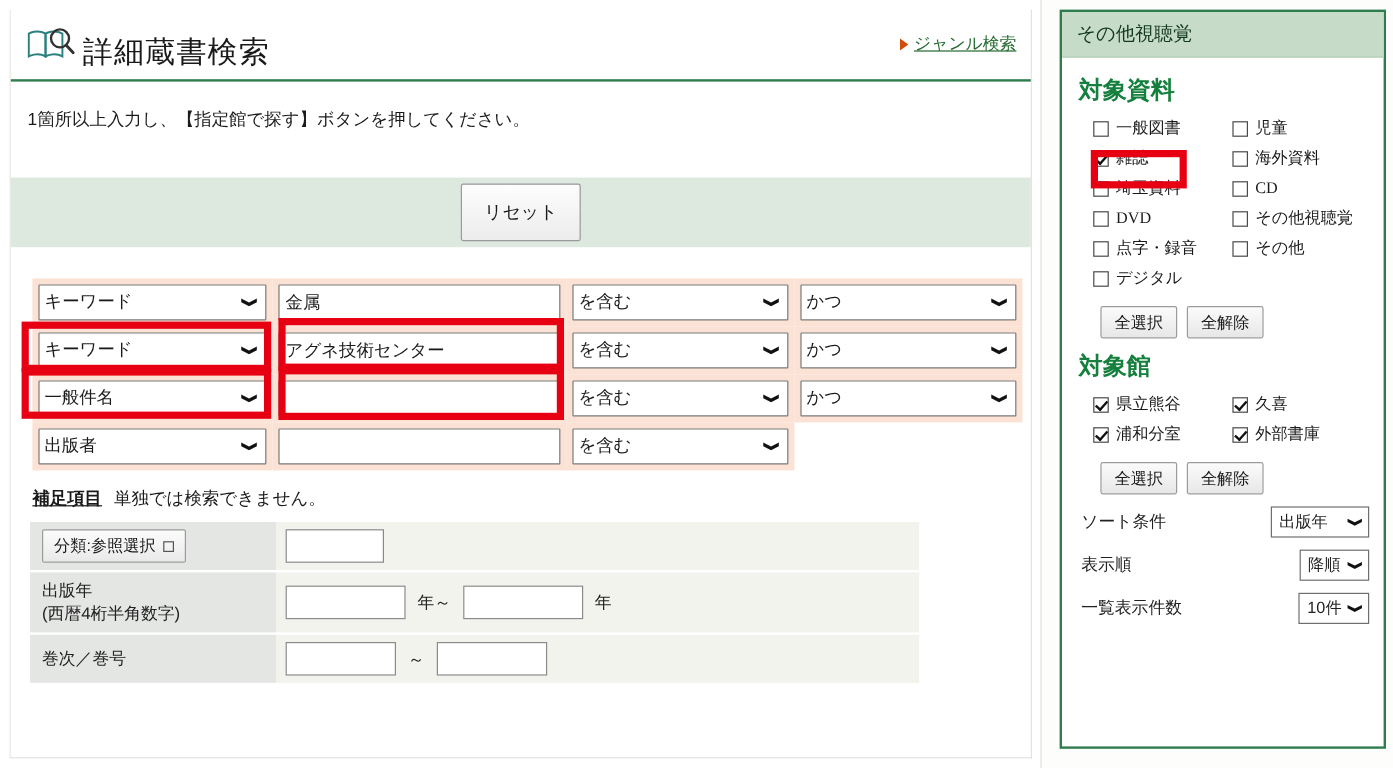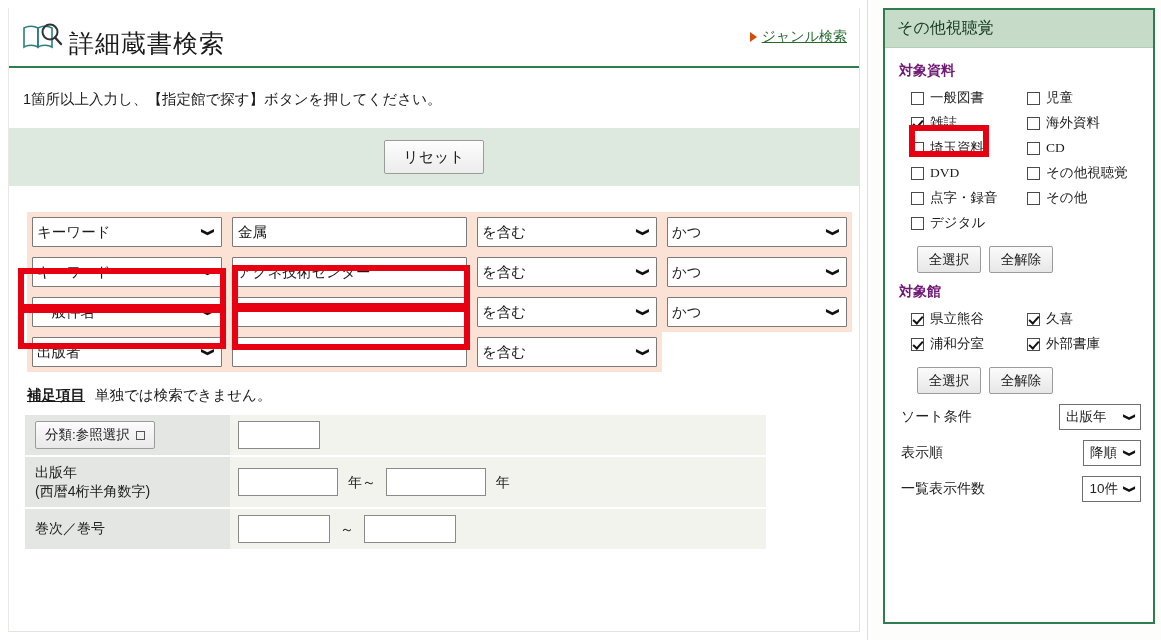--- a/index.html
+++ b/index.html
@@ -71,32 +71,32 @@
     text-decoration: underline;
     cursor: pointer;
     white-space: nowrap;
   }
 
   
   .instruction {
     padding: 22px 14px 0 14px;
     font-size: 14.5px;
     color: #1a1a1a;
-    height: 60px;
+    height: 80px;
   }
 
   
   .button-band {
     height: 58px;
     background: #dde9de;
     display: flex; align-items: center; justify-content: center;
     gap: 20px;
   }
   .btn-reset {
-    width: 100px; height: 34px;
+    width: 100px; height: 48px;
     background: linear-gradient(#fdfdfd, #ececec);
     border: 1px solid #9b9b9b;
     border-radius: 2px;
     font-size: 15px;
     color: #1a1a1a;
     cursor: pointer;
     font-family: inherit;
   }
   .btn-search {
     width: 200px; height: 36px;
@@ -223,21 +223,21 @@
     height: 38px;
     background: #c6dcc9;
     display: flex; align-items: center;
     padding-left: 12px;
     font-size: 16px;
     color: #14381f;
     border-bottom: 1px solid #b3cdb7;
   }
   .rt-body { padding: 12px 10px 0 12px; }
   .grp-title {
-    font-size: 14px; font-weight: bold; color: #701a75;
+    font-size: 20px; font-weight: bold; color: #15803d;
     margin: 2px 0 7px 2px;
   }
   .cb-grid {
     display: grid;
     grid-template-columns: 116px 1fr;
     row-gap: 3px;
     margin-left: 14px;
     font-family: Liberation Serif, serif;
   }
   .cb {

